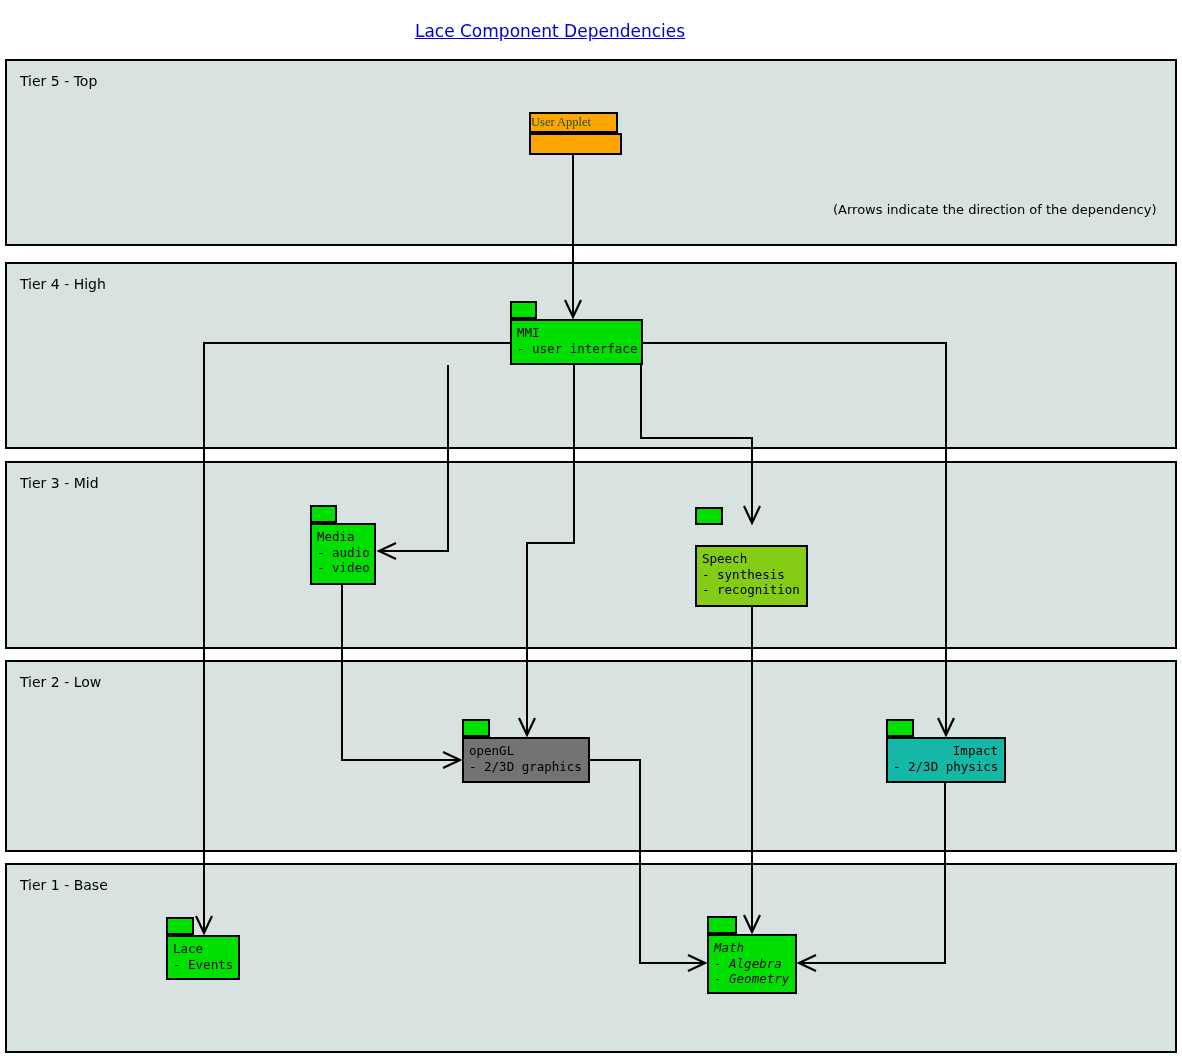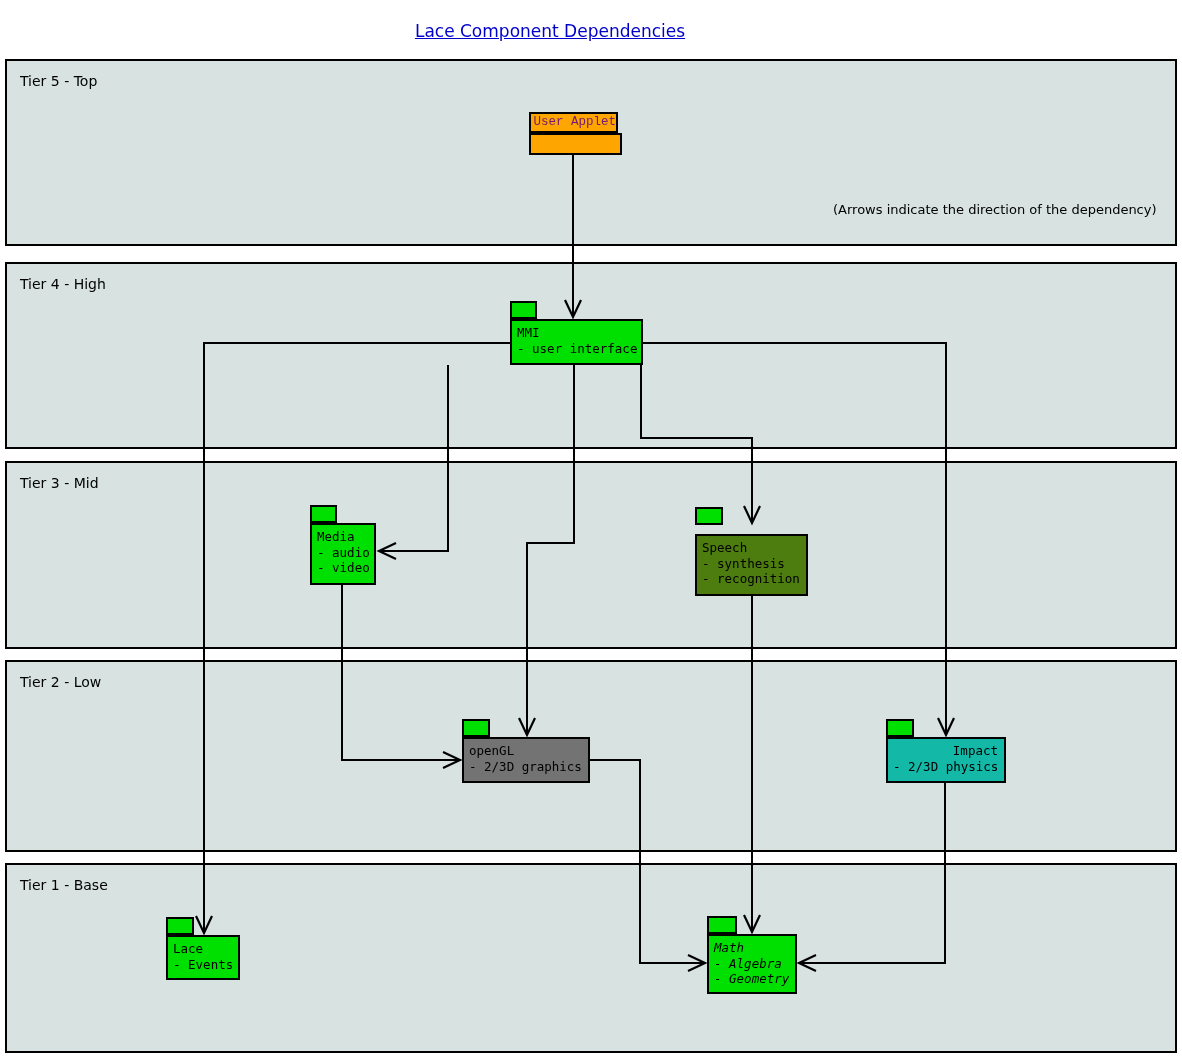--- a/index.html
+++ b/index.html
@@ -24,22 +24,22 @@
   #edges-svg polyline{fill:none;stroke:#000;stroke-width:2;}
 
   .ctab,.cbody,.ahead,.abody{
     position:absolute;border:2px solid #000;box-sizing:border-box;z-index:2;
   }
   .cbody{
     font-family:"DejaVu Sans Mono",monospace;font-size:12.5px;line-height:15.5px;
     color:#000;padding:4px 6px 0 5px;white-space:pre;overflow:hidden;
   }
   .ahead{
-    font-family:Liberation Mono, monospace;font-size:12.5px;line-height:17px;
-    color:#701a75;text-align:right;white-space:pre;overflow:hidden;
+    font-family:Liberation Serif, serif;font-size:12.5px;line-height:17px;
+    color:#14532d;text-align:left;white-space:pre;overflow:hidden;
   }
 </style>
 </head>
 <body>
 
 <div id="stage">
   <div class="page-title">Lace Component Dependencies</div>
   <div class="annotation">(Arrows indicate the direction of the dependency)</div>
   <svg id="edges-svg" width="1182" height="1056">
     <defs>
@@ -73,21 +73,21 @@
     <div class="tier" style="top: 863px; height: 190px;">
       <div class="tier-label">Tier 1 - Base</div>
     </div>
     <div class="ahead" style="left: 529px; top: 112px; width: 89px; height: 21px; background: rgb(255, 165, 0);">User Applet</div>
     <div class="abody" style="left: 529px; top: 133px; width: 93px; height: 22px; background: rgb(255, 165, 0);"></div>
     <div class="ctab" style="left: 510px; top: 301px; width: 27px; height: 18px; background: rgb(0, 224, 0);"></div>
     <div class="cbody" style="left: 510px; top: 319px; width: 133px; height: 46px; background: rgb(0, 224, 0);"><div>MMI</div><div>- user interface</div></div>
     <div class="ctab" style="left: 310px; top: 505px; width: 27px; height: 18px; background: rgb(0, 224, 0);"></div>
     <div class="cbody" style="left: 310px; top: 523px; width: 66px; height: 62px; background: rgb(0, 224, 0);"><div>Media</div><div>- audio</div><div>- video</div></div>
     <div class="ctab" style="left: 695px; top: 507px; width: 28px; height: 18px; background: rgb(0, 224, 0);"></div>
-    <div class="cbody" style="left: 695px; top: 534px; width: 113px; height: 62px; background: #4d7c0f;"><div>Speech</div><div>- synthesis</div><div>- recognition</div></div>
+    <div class="cbody" style="left: 695px; top: 545px; width: 113px; height: 62px; background: #84cc16;"><div>Speech</div><div>- synthesis</div><div>- recognition</div></div>
     <div class="ctab" style="left: 462px; top: 719px; width: 28px; height: 18px; background: rgb(0, 224, 0);"></div>
     <div class="cbody" style="left: 462px; top: 737px; width: 128px; height: 46px; background: #737373;"><div>openGL</div><div>- 2/3D graphics</div></div>
     <div class="ctab" style="left: 886px; top: 719px; width: 28px; height: 18px; background: rgb(0, 224, 0);"></div>
     <div class="cbody" style="left: 886px; top: 737px; width: 120px; height: 46px; background: #14b8a6; text-align: right;"><div>Impact</div><div>- 2/3D physics</div></div>
     <div class="ctab" style="left: 166px; top: 917px; width: 28px; height: 18px; background: rgb(0, 224, 0);"></div>
     <div class="cbody" style="left: 166px; top: 935px; width: 74px; height: 45px; background: rgb(0, 224, 0);"><div>Lace</div><div>- Events</div></div>
     <div class="ctab" style="left: 707px; top: 916px; width: 30px; height: 18px; background: rgb(0, 224, 0);"></div>
     <div class="cbody" style="left: 707px; top: 934px; width: 90px; height: 60px; background: rgb(0, 224, 0); font-style: italic;"><div>Math</div><div>- Algebra</div><div>- Geometry</div></div>
   </div>
 

